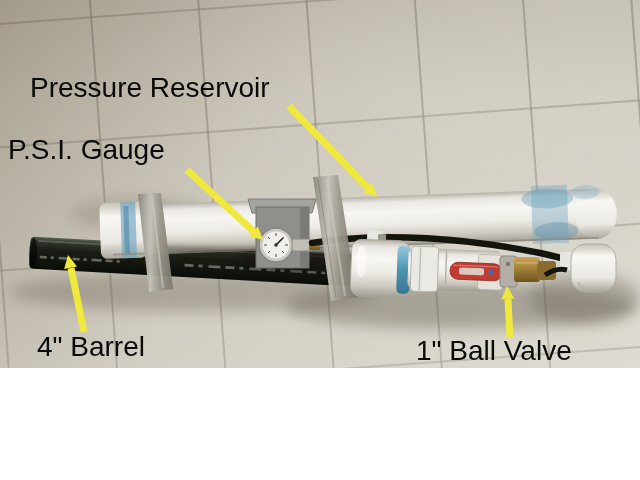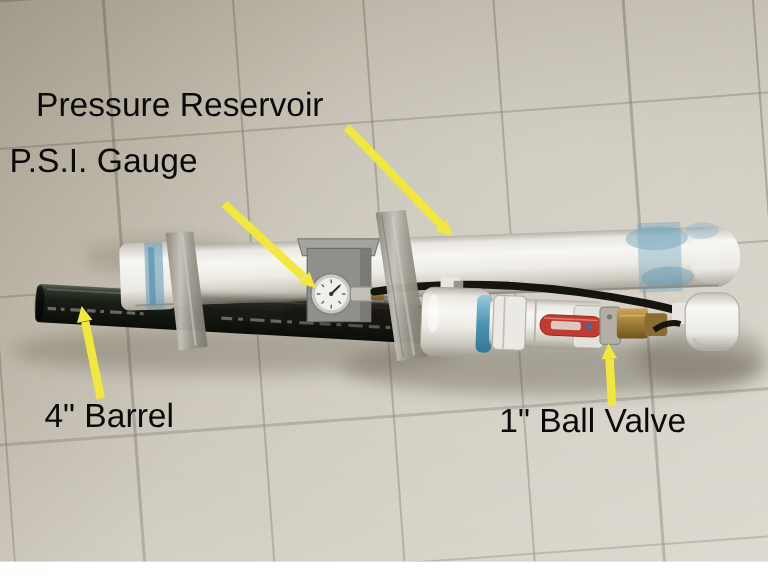--- a/index.html
+++ b/index.html
@@ -1,17 +1,17 @@
 <!DOCTYPE html>
 <html style="--annotation-text: #0a0a0a; --arrow-yellow: #f0e83c; --wall-tile: #c3bcae; --reservoir-white: #efeee8; --barrel-black: #14170f; --pvc-cement-blue: #6fa3bd; --duct-tape-gray: #a09c93; --valve-handle-red: #c23b30; --brass: #a8843f;"><head>
 <meta charset="utf-8">
 <style>
   html,body{margin:0;padding:0;}
   .stage{
-    position:relative;width:640px;height:468px;overflow:hidden;
+    position:relative;width:640px;height:368px;overflow:hidden;
     background:var(--wall-tile,#c3bcae);
     font-family:"Liberation Sans", sans-serif;
   }
   
   .wall{
     position:absolute;left:-80px;top:-80px;right:-80px;bottom:-80px;
     transform:rotate(-4.2deg);
     background:
       repeating-linear-gradient(90deg, rgba(110,104,90,.50) 0 1.8px, rgba(0,0,0,0) 1.8px 108px),
       repeating-linear-gradient(0deg,  rgba(110,104,90,.42) 0 2px,   rgba(0,0,0,0) 2px 123px),
@@ -209,16 +209,16 @@
         <polygon class="arrow-head" points="68,255 77.0,266.4 64.2,269.1"></polygon>
       </g>
       <g>
         <line class="arrow-line" x1="510" y1="338" x2="508" y2="299"></line>
         <polygon class="arrow-head" points="507,286 514.2,298.6 501.3,299.4"></polygon>
       </g>
     </g>
   </svg>
 
   <div class="label" style="left:30px;top:74px;">Pressure Reservoir</div>
-  <div class="label" style="left:8px;top:120px;">P.S.I. Gauge</div>
+  <div class="label" style="left:8px;top:136px;">P.S.I. Gauge</div>
   <div class="label" style="left:37px;top:333px;">4" Barrel</div>
   <div class="label" style="left:416px;top:337px;">1" Ball Valve</div>
 </div>
 
 </body></html>

